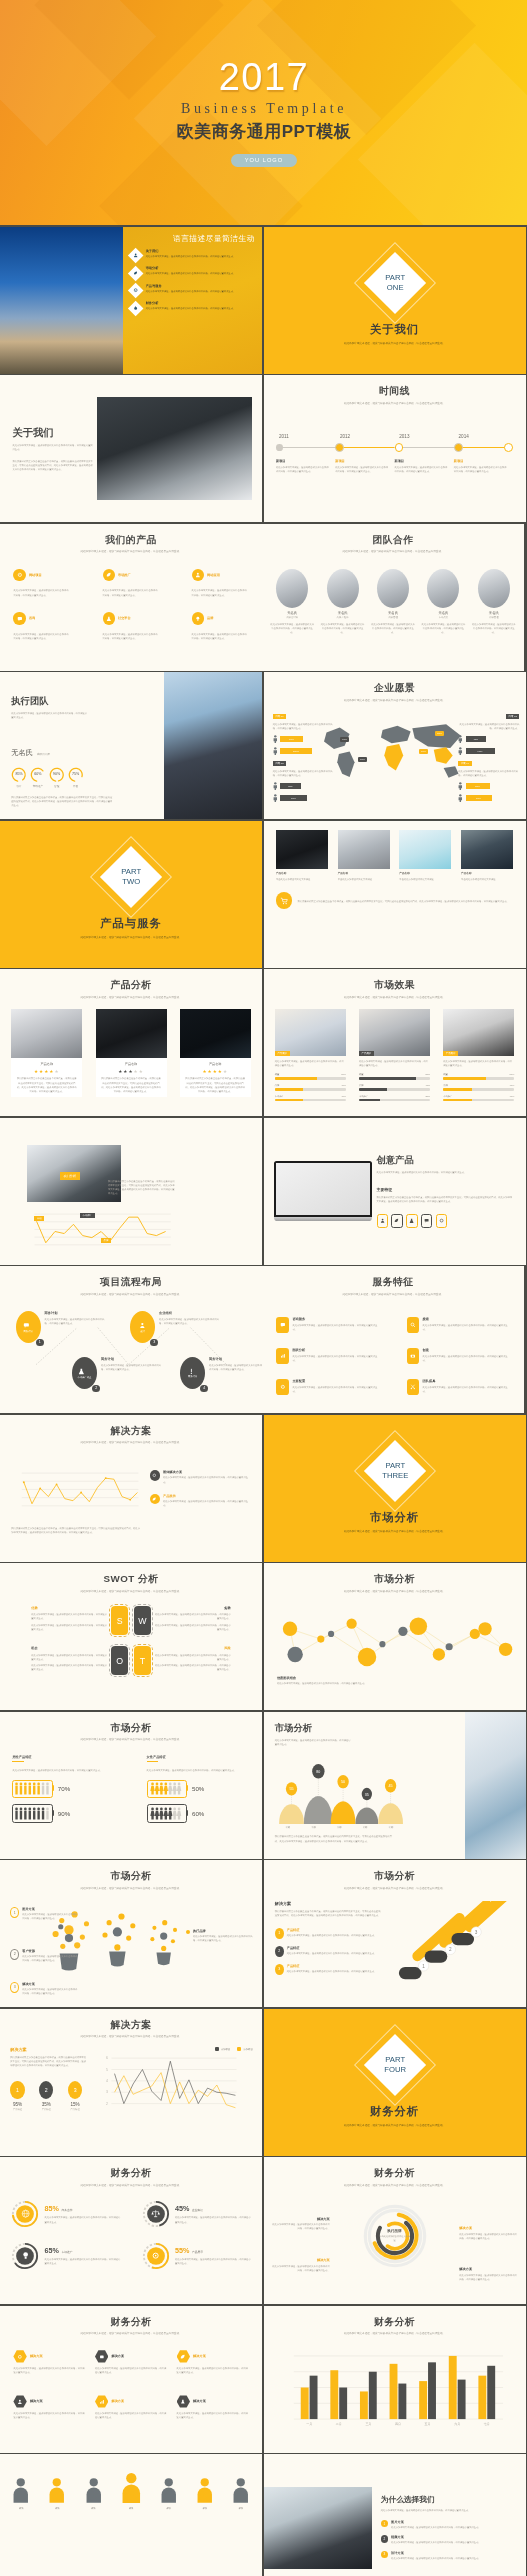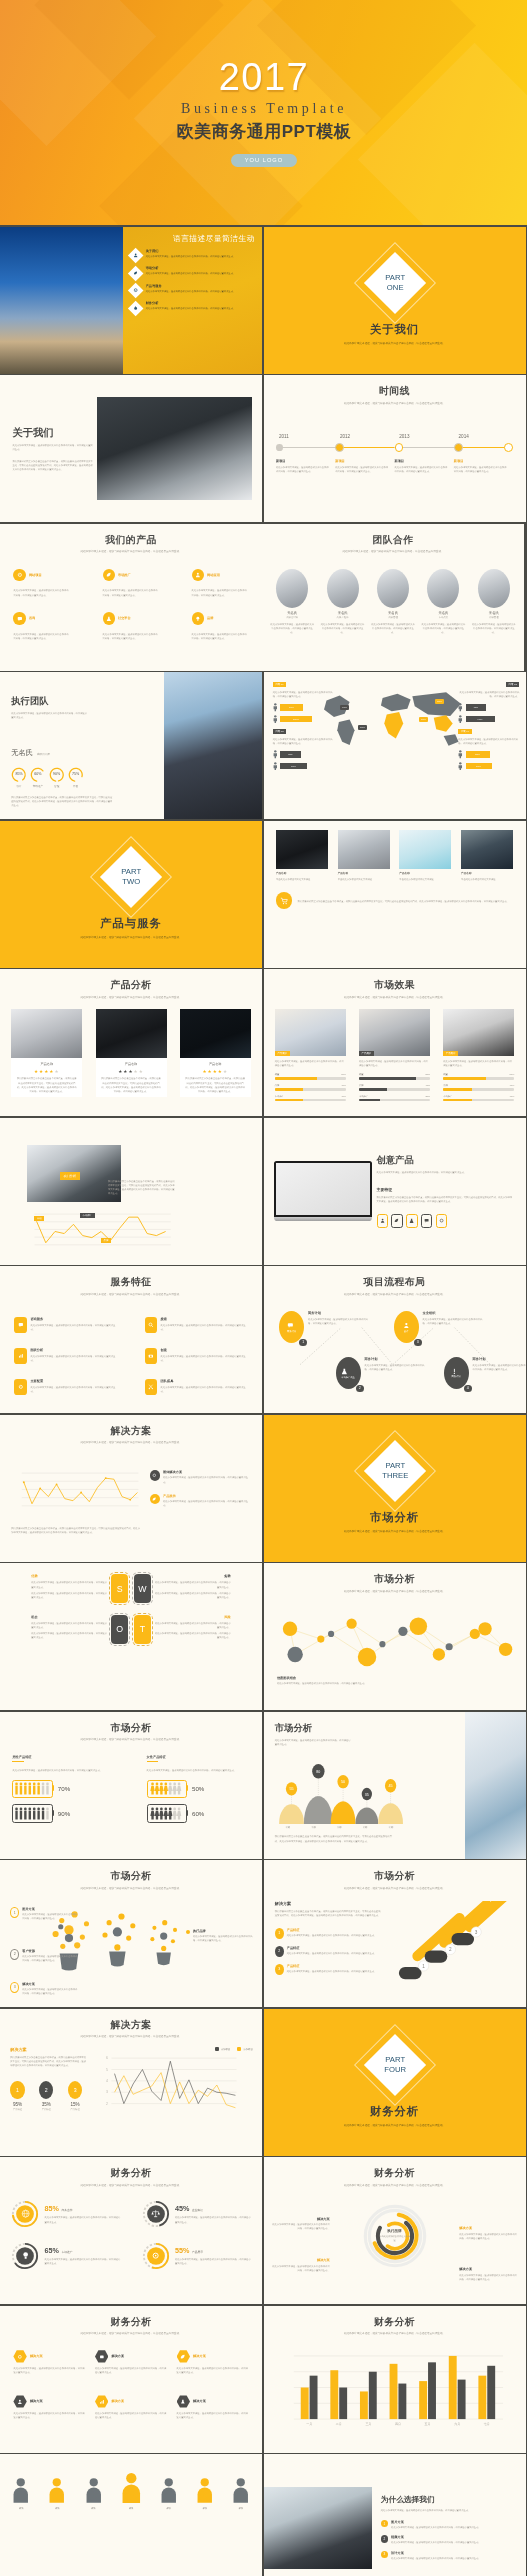--- a/index.html
+++ b/index.html
@@ -393,20 +393,24 @@
           <div style="font-size:3.6px;color:#55534e;margin-top:-10.3px;">75%</div>
           <div style="font-size:2.6px;color:#8c8881;margin-top:7.7px;">开发</div>
         </div>
       </div>
       <div class="tiny" style="margin-top:7.2px;width:103px;">我们所要做的就是添加必要且适当个修饰措置，使我们这要做这的内容和质更专业化，可我们还有这些快速预览的目的。此处添加详细文本描述，建议与标题相关并符合整体语言风格，语言描述尽量简洁生动。</div>
     </div>
     <div class="ph ph-man" style="width:98px;height:147px;"></div>
   </div>
 
   <div class="slide r">
+    <div class="hdr">
+      <div class="ttl">企业愿景</div>
+      <div class="sub" style="width:134px;margin:3.6px auto 0;">此处添加详细文本描述，建议与标题相关并符合整体语言风格，语言描述尽量简洁生动。</div>
+    </div>
     <div style="position:relative;margin-top:6.2px;height:108px;">
       <svg viewBox="0 0 400 170" style="position:absolute;left:46px;top:5.2px;width:165px;height:72px;">
         <path d="M40 40 L72 28 L96 44 L84 72 L58 80 L34 62 Z" fill="#6d7478"></path>
         <path d="M70 92 L96 86 L108 112 L96 148 L78 140 L66 112 Z" fill="#6d7478"></path>
         <path d="M176 34 L212 24 L244 38 L236 60 L198 66 L172 52 Z" fill="#6d7478"></path>
         <path d="M186 74 L216 68 L226 96 L208 132 L190 120 L180 96 Z" fill="#fbb917"></path>
         <path d="M248 30 L330 20 L366 48 L340 78 L286 74 L254 54 Z" fill="#6d7478"></path>
         <path d="M300 82 L330 76 L346 96 L330 116 L306 110 Z" fill="#fbb917"></path>
         <path d="M324 126 L352 122 L360 140 L336 150 Z" fill="#6d7478"></path>
       </svg>
@@ -730,109 +734,20 @@
           </div>
         <div class="center" style="width:11.3px;height:14.4px;border:0.7px solid #fbb917;border-radius:2.6px;">
             <svg width="5.2" height="5.2" viewBox="0 0 16 16">
               <circle cx="8" cy="8" r="4.4" fill="none" stroke="#4e4e4c" stroke-width="2"></circle>
             </svg>
           </div>
       </div>
     </div>
   </div>
 
-  <div class="slide">
-    <div class="hdr">
-      <div class="ttl">服务特征</div>
-      <div class="sub" style="width:134px;margin:3.6px auto 0;">此处添加详细文本描述，建议与标题相关并符合整体语言风格，语言描述尽量简洁生动。</div>
-    </div>
-    <div style="margin-top:19.6px;padding:0 14.4px;">
-      <div class="rowflex" style="justify-content:space-between;">
-        <div class="rowflex" style="width:103px;">
-          <div class="ycircle center" style="width:12.4px;height:15.5px;border-radius:3.1px;flex:none;">
-              <svg width="5.7" height="5.7" viewBox="0 0 16 16">
-                <rect x="2" y="3" width="12" height="8" rx="2" fill="#fff"></rect>
-                <path d="M5 11l-1 3 4-3z" fill="#fff"></path>
-              </svg>
-            </div>
-          <div style="margin-left:3.6px;">
-              <div class="lbl">咨询服务</div>
-              <div class="tiny" style="margin-top:1.5px;">此处添加详细文本描述，建议与标题相关并符合整体语言风格，语言描述尽量简洁生动。</div>
-            </div>
-        </div>
-        <div class="rowflex" style="width:103px;">
-          <div class="ycircle center" style="width:12.4px;height:15.5px;border-radius:3.1px;flex:none;">
-              <svg width="5.7" height="5.7" viewBox="0 0 16 16">
-                <circle cx="7" cy="7" r="4" fill="none" stroke="#fff" stroke-width="2"></circle>
-                <line x1="10" y1="10" x2="14" y2="14" stroke="#fff" stroke-width="2"></line>
-              </svg>
-            </div>
-          <div style="margin-left:3.6px;">
-              <div class="lbl">搜索</div>
-              <div class="tiny" style="margin-top:1.5px;">此处添加详细文本描述，建议与标题相关并符合整体语言风格，语言描述尽量简洁生动。</div>
-            </div>
-        </div>
-      </div>
-      <div class="rowflex" style="justify-content:space-between;margin-top:15.5px;">
-        <div class="rowflex" style="width:103px;">
-          <div class="ycircle center" style="width:12.4px;height:15.5px;border-radius:3.1px;flex:none;">
-              <svg width="5.7" height="5.7" viewBox="0 0 16 16">
-                <rect x="3" y="8" width="2.5" height="5" fill="#fff"></rect>
-                <rect x="7" y="5" width="2.5" height="8" fill="#fff"></rect>
-                <rect x="11" y="3" width="2.5" height="10" fill="#fff"></rect>
-              </svg>
-            </div>
-          <div style="margin-left:3.6px;">
-              <div class="lbl">图表分析</div>
-              <div class="tiny" style="margin-top:1.5px;">此处添加详细文本描述，建议与标题相关并符合整体语言风格，语言描述尽量简洁生动。</div>
-            </div>
-        </div>
-        <div class="rowflex" style="width:103px;">
-          <div class="ycircle center" style="width:12.4px;height:15.5px;border-radius:3.1px;flex:none;">
-              <svg width="5.7" height="5.7" viewBox="0 0 16 16">
-                <rect x="2" y="5" width="12" height="8" rx="1.5" fill="#fff"></rect>
-                <circle cx="8" cy="9" r="2.4" fill="#fbb917"></circle>
-              </svg>
-            </div>
-          <div style="margin-left:3.6px;">
-              <div class="lbl">创意</div>
-              <div class="tiny" style="margin-top:1.5px;">此处添加详细文本描述，建议与标题相关并符合整体语言风格，语言描述尽量简洁生动。</div>
-            </div>
-        </div>
-      </div>
-      <div class="rowflex" style="justify-content:space-between;margin-top:15.5px;">
-        <div class="rowflex" style="width:103px;">
-          <div class="ycircle center" style="width:12.4px;height:15.5px;border-radius:3.1px;flex:none;">
-              <svg width="5.7" height="5.7" viewBox="0 0 16 16">
-                <circle cx="8" cy="8" r="4.4" fill="none" stroke="#fff" stroke-width="2"></circle>
-                <circle cx="8" cy="8" r="1.3" fill="#fff"></circle>
-              </svg>
-            </div>
-          <div style="margin-left:3.6px;">
-              <div class="lbl">主要配置</div>
-              <div class="tiny" style="margin-top:1.5px;">此处添加详细文本描述，建议与标题相关并符合整体语言风格，语言描述尽量简洁生动。</div>
-            </div>
-        </div>
-        <div class="rowflex" style="width:103px;">
-          <div class="ycircle center" style="width:12.4px;height:15.5px;border-radius:3.1px;flex:none;">
-              <svg width="5.7" height="5.7" viewBox="0 0 16 16">
-                <path d="M3 2l10 11M13 2L3 13" stroke="#fff" stroke-width="1.6" fill="none"></path>
-                <circle cx="4" cy="13" r="1.8" fill="#fff"></circle>
-                <circle cx="12" cy="13" r="1.8" fill="#fff"></circle>
-              </svg>
-            </div>
-          <div style="margin-left:3.6px;">
-              <div class="lbl">团队搭具</div>
-              <div class="tiny" style="margin-top:1.5px;">此处添加详细文本描述，建议与标题相关并符合整体语言风格，语言描述尽量简洁生动。</div>
-            </div>
-        </div>
-      </div>
-    </div>
-  </div>
-
   <div class="slide r">
     <div class="hdr">
       <div class="ttl">项目流程布局</div>
       <div class="sub" style="width:134px;margin:3.6px auto 0;">此处添加详细文本描述，建议与标题相关并符合整体语言风格，语言描述尽量简洁生动。</div>
     </div>
     <div style="position:relative;margin-top:10.3px;height:103px;">
       <svg viewBox="0 0 509 200" style="position:absolute;inset:0;width:100%;height:100%;">
         <path d="M70 110 L150 38 M190 38 L250 110 M250 110 L330 38 M370 38 L440 110" stroke="#bdbab3" stroke-width="1" stroke-dasharray="3 3" fill="none"></path>
       </svg>
 
@@ -901,20 +816,109 @@
                   <circle cx="8" cy="13" r="1.4" fill="#fff"></circle>
                 </svg>
               <div style="font-size:2.3px;color:#fff;margin-top:1px;">商务计划</div>
             </div>
             <div class="gcircle center" style="position:absolute;right:-3.1px;bottom:-3.1px;width:7.7px;height:7.7px;color:#fff;font-size:3.6px;">4</div>
           </div>
           <div style="margin-left:4.1px;width:54px;">
             <div class="lbl">商务计划</div>
             <div class="tiny" style="margin-top:1.5px;">此处添加详细文本描述，建议与标题相关并符合整体语言风格，语言描述尽量简洁生动。</div>
           </div>
+        </div>
+      </div>
+    </div>
+  </div>
+
+  <div class="slide">
+    <div class="hdr">
+      <div class="ttl">服务特征</div>
+      <div class="sub" style="width:134px;margin:3.6px auto 0;">此处添加详细文本描述，建议与标题相关并符合整体语言风格，语言描述尽量简洁生动。</div>
+    </div>
+    <div style="margin-top:19.6px;padding:0 14.4px;">
+      <div class="rowflex" style="justify-content:space-between;">
+        <div class="rowflex" style="width:103px;">
+          <div class="ycircle center" style="width:12.4px;height:15.5px;border-radius:3.1px;flex:none;">
+              <svg width="5.7" height="5.7" viewBox="0 0 16 16">
+                <rect x="2" y="3" width="12" height="8" rx="2" fill="#fff"></rect>
+                <path d="M5 11l-1 3 4-3z" fill="#fff"></path>
+              </svg>
+            </div>
+          <div style="margin-left:3.6px;">
+              <div class="lbl">咨询服务</div>
+              <div class="tiny" style="margin-top:1.5px;">此处添加详细文本描述，建议与标题相关并符合整体语言风格，语言描述尽量简洁生动。</div>
+            </div>
+        </div>
+        <div class="rowflex" style="width:103px;">
+          <div class="ycircle center" style="width:12.4px;height:15.5px;border-radius:3.1px;flex:none;">
+              <svg width="5.7" height="5.7" viewBox="0 0 16 16">
+                <circle cx="7" cy="7" r="4" fill="none" stroke="#fff" stroke-width="2"></circle>
+                <line x1="10" y1="10" x2="14" y2="14" stroke="#fff" stroke-width="2"></line>
+              </svg>
+            </div>
+          <div style="margin-left:3.6px;">
+              <div class="lbl">搜索</div>
+              <div class="tiny" style="margin-top:1.5px;">此处添加详细文本描述，建议与标题相关并符合整体语言风格，语言描述尽量简洁生动。</div>
+            </div>
+        </div>
+      </div>
+      <div class="rowflex" style="justify-content:space-between;margin-top:15.5px;">
+        <div class="rowflex" style="width:103px;">
+          <div class="ycircle center" style="width:12.4px;height:15.5px;border-radius:3.1px;flex:none;">
+              <svg width="5.7" height="5.7" viewBox="0 0 16 16">
+                <rect x="3" y="8" width="2.5" height="5" fill="#fff"></rect>
+                <rect x="7" y="5" width="2.5" height="8" fill="#fff"></rect>
+                <rect x="11" y="3" width="2.5" height="10" fill="#fff"></rect>
+              </svg>
+            </div>
+          <div style="margin-left:3.6px;">
+              <div class="lbl">图表分析</div>
+              <div class="tiny" style="margin-top:1.5px;">此处添加详细文本描述，建议与标题相关并符合整体语言风格，语言描述尽量简洁生动。</div>
+            </div>
+        </div>
+        <div class="rowflex" style="width:103px;">
+          <div class="ycircle center" style="width:12.4px;height:15.5px;border-radius:3.1px;flex:none;">
+              <svg width="5.7" height="5.7" viewBox="0 0 16 16">
+                <rect x="2" y="5" width="12" height="8" rx="1.5" fill="#fff"></rect>
+                <circle cx="8" cy="9" r="2.4" fill="#fbb917"></circle>
+              </svg>
+            </div>
+          <div style="margin-left:3.6px;">
+              <div class="lbl">创意</div>
+              <div class="tiny" style="margin-top:1.5px;">此处添加详细文本描述，建议与标题相关并符合整体语言风格，语言描述尽量简洁生动。</div>
+            </div>
+        </div>
+      </div>
+      <div class="rowflex" style="justify-content:space-between;margin-top:15.5px;">
+        <div class="rowflex" style="width:103px;">
+          <div class="ycircle center" style="width:12.4px;height:15.5px;border-radius:3.1px;flex:none;">
+              <svg width="5.7" height="5.7" viewBox="0 0 16 16">
+                <circle cx="8" cy="8" r="4.4" fill="none" stroke="#fff" stroke-width="2"></circle>
+                <circle cx="8" cy="8" r="1.3" fill="#fff"></circle>
+              </svg>
+            </div>
+          <div style="margin-left:3.6px;">
+              <div class="lbl">主要配置</div>
+              <div class="tiny" style="margin-top:1.5px;">此处添加详细文本描述，建议与标题相关并符合整体语言风格，语言描述尽量简洁生动。</div>
+            </div>
+        </div>
+        <div class="rowflex" style="width:103px;">
+          <div class="ycircle center" style="width:12.4px;height:15.5px;border-radius:3.1px;flex:none;">
+              <svg width="5.7" height="5.7" viewBox="0 0 16 16">
+                <path d="M3 2l10 11M13 2L3 13" stroke="#fff" stroke-width="1.6" fill="none"></path>
+                <circle cx="4" cy="13" r="1.8" fill="#fff"></circle>
+                <circle cx="12" cy="13" r="1.8" fill="#fff"></circle>
+              </svg>
+            </div>
+          <div style="margin-left:3.6px;">
+              <div class="lbl">团队搭具</div>
+              <div class="tiny" style="margin-top:1.5px;">此处添加详细文本描述，建议与标题相关并符合整体语言风格，语言描述尽量简洁生动。</div>
+            </div>
         </div>
       </div>
     </div>
   </div>
 
   <div class="slide">
     <div class="hdr">
       <div class="ttl">解决方案</div>
       <div class="sub" style="width:134px;margin:3.6px auto 0;">此处添加详细文本描述，建议与标题相关并符合整体语言风格，语言描述尽量简洁生动。</div>
     </div>
@@ -974,20 +978,24 @@
         <div>PART</div>
         <div>THREE</div>
       </div>
         </div>
     </div>
     <div class="part-cn">市场分析</div>
     <div class="part-sub" style="width:118px;">此处添加详细文本描述，建议与标题相关并符合整体语言风格，语言描述尽量简洁生动。</div>
   </div>
 
   <div class="slide">
+    <div class="hdr">
+      <div class="ttl">SWOT 分析</div>
+      <div class="sub" style="width:134px;margin:3.6px auto 0;">此处添加详细文本描述，建议与标题相关并符合整体语言风格，语言描述尽量简洁生动。</div>
+    </div>
     <div style="margin-top:11.3px;padding:0 8.2px;">
       <div class="rowflex" style="align-items:flex-start;justify-content:center;">
         <div style="width:77px;text-align:left;">
           <div class="lbl y">优势</div>
           <div class="tiny" style="margin-top:2.1px;">此处添加详细文本描述，建议与标题相关并符合整体语言风格，语言描述尽量简洁生动。</div>
           <div class="tiny" style="margin-top:2.1px;">此处添加详细文本描述，建议与标题相关并符合整体语言风格，语言描述尽量简洁生动。</div>
         </div>
         <div class="center" style="width:17.5px;height:29px;background:#fbb917;border-radius:4.1px;color:#fff;font-size:8.8px;margin:0 2.6px;outline:0.5px dashed #e2b44d;outline-offset:1.5px;">
           <span>S</span>
         </div>

